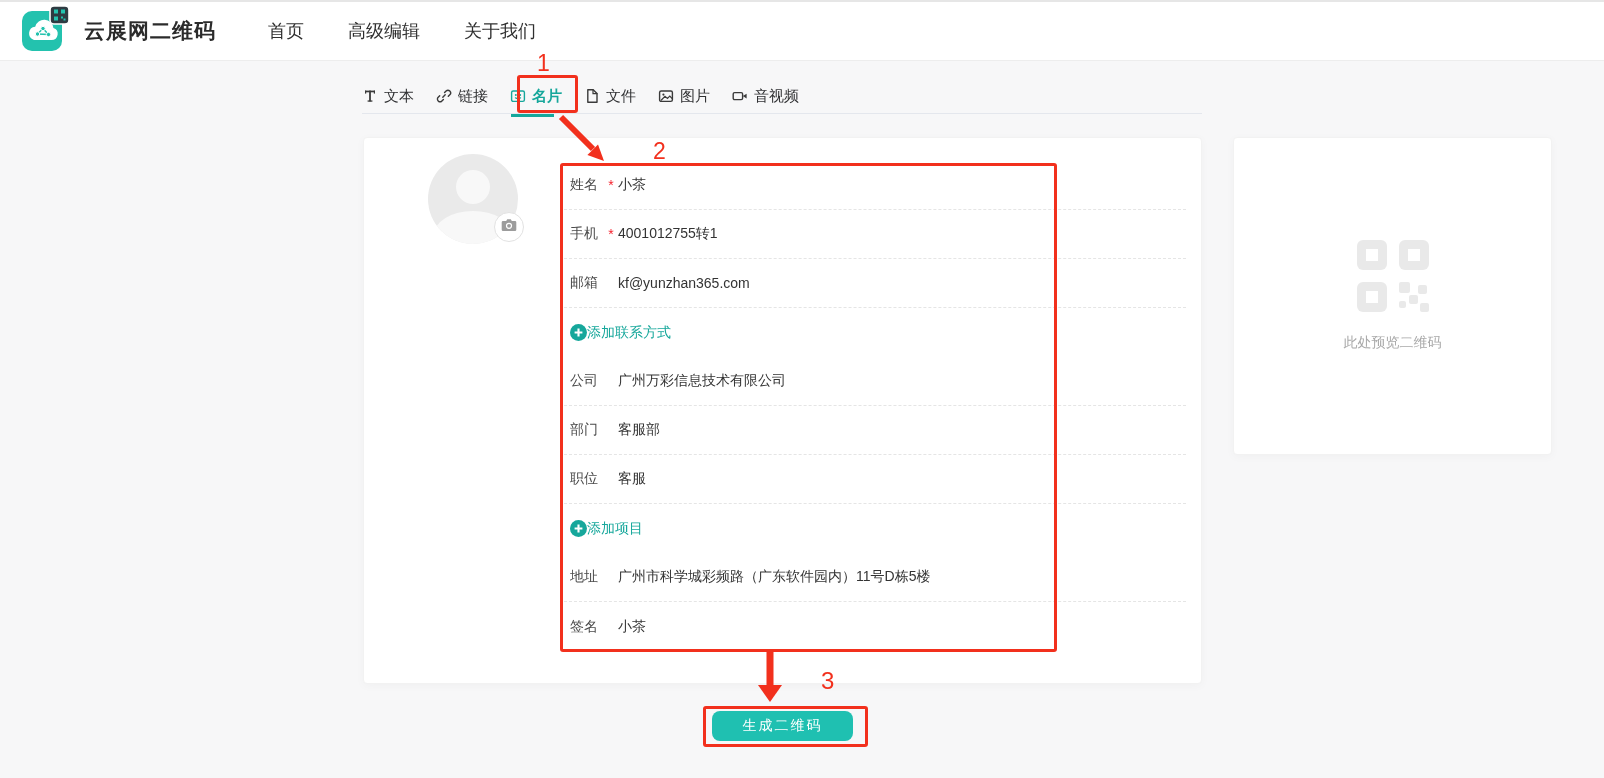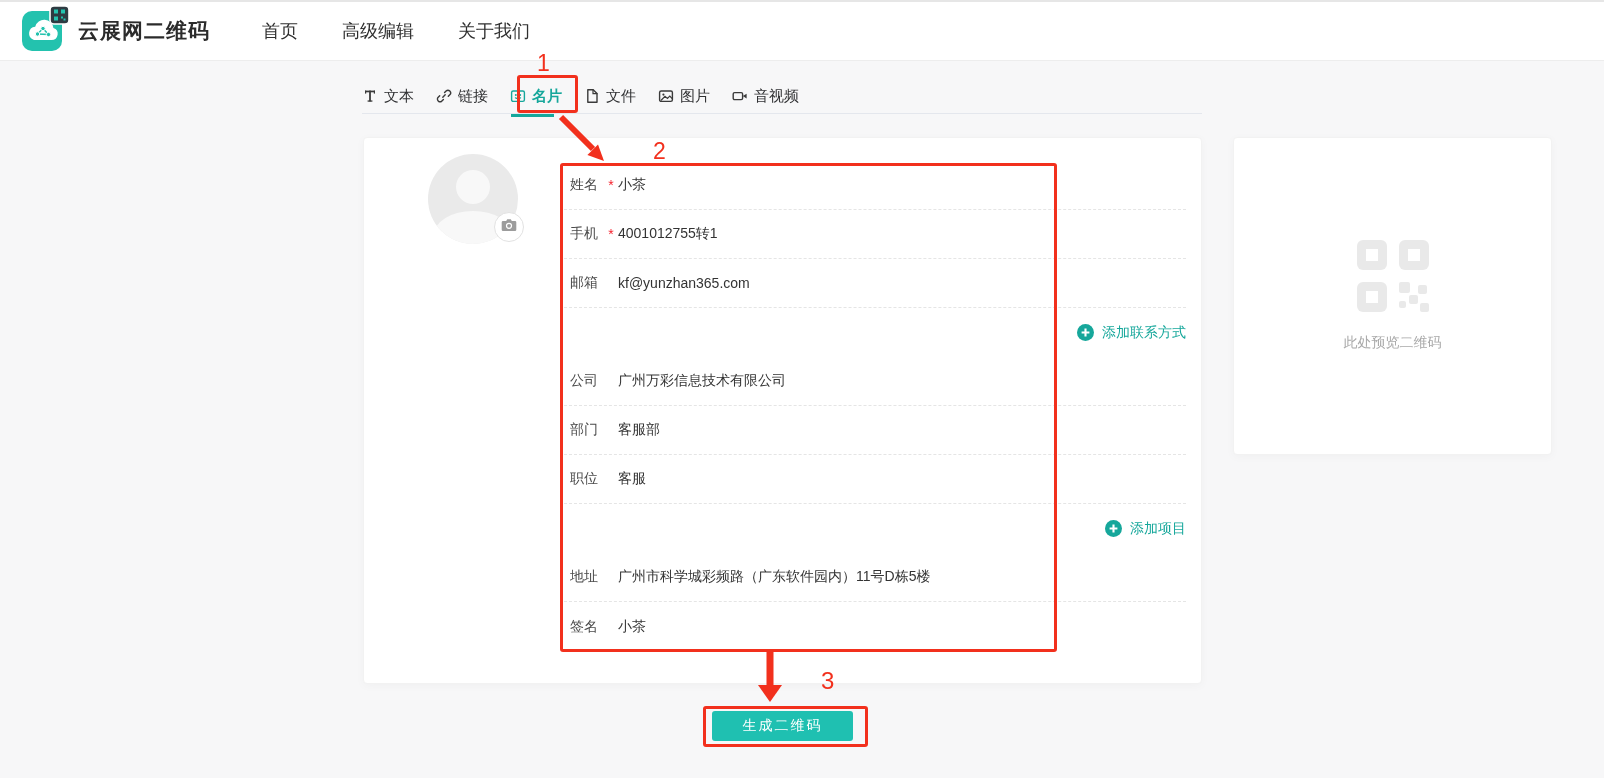--- a/index.html
+++ b/index.html
@@ -11,21 +11,21 @@
     overflow:hidden;
     color:#333;
   }
   
   .header {
     position:absolute; left:0; top:0; width:1604px; height:61px;
     background:#fff; border-top:2px solid #e6e6e6; border-bottom:1px solid #ededed;
     display:flex; align-items:center;
   }
   .brand { display:flex; align-items:center; margin-left:20px; }
-  .brand-title { font-size:21px; font-weight:bold; color:#2b2b2b; margin-left:8px; letter-spacing:1px; }
+  .brand-title { font-size:21px; font-weight:bold; color:#2b2b2b; margin-left:14px; letter-spacing:1px; }
   .main-nav { display:flex; gap:44px; margin-left:52px; font-size:18px; color:#2f2f2f; }
   .nav-item { cursor:pointer; white-space:nowrap; }
   
   .tabs-line { position:absolute; left:362px; top:113px; width:840px; height:1px; background:#e4e7ed; }
   .tabs { position:absolute; left:362px; top:79px; height:34px; display:flex; gap:22px; align-items:center; }
   .tab { position:relative; display:flex; align-items:center; gap:6px; font-size:15px; color:#303133; height:34px; cursor:pointer; white-space:nowrap; }
   .tab .ticon { display:flex; align-items:center; color:#3a3a3a; }
   .tab.active { color:var(--accent,#16a79b);font-weight:bold; }
   .tab.active .ticon { color:var(--accent,#16a79b); }
   .tab.active::after { content:""; position:absolute; left:1px; right:8px; bottom:-4px; height:3px; background:var(--accent,#16a79b); }
@@ -42,25 +42,25 @@
   .cam-btn { position:absolute; left:66px; top:58px; width:30px; height:30px; border-radius:50%;
     background:#fff; border:1px solid #e2e2e2; display:flex; align-items:center; justify-content:center; cursor:pointer; }
   
   .form { position:absolute; left:200px; top:23px; width:622px; }
   .frow { height:49px; display:flex; align-items:center; padding-left:6px; font-size:14px; }
   .frow.field { border-bottom:1px dashed #e5e5e5; }
   .frow.field.last { border-bottom:none; }
   .flabel { width:34px; flex:none; color:#4a4a4a; }
   .fstar { width:14px; flex:none; color:#f5222d; text-align:center; }
   .fvalue { flex:1; border:none; outline:none; background:transparent; font-size:14px; color:#333; font-family:inherit; }
-  .frow.add { color:var(--accent,#16a79b); gap:8px; cursor:pointer; border-bottom:none;justify-content:flex-end; }
+  .frow.add { color:var(--accent,#16a79b); cursor:pointer; border-bottom:none; }
   .frow.add .plus { display:flex; align-items:center; }
   
   .generate-btn { position:absolute; left:712px; top:711px; width:141px; height:30px;
-    background:var(--button,#1fc0b1); color:#fff; border:none; border-radius:3px;
+    background:var(--button,#1fc0b1); color:#fff; border:none; border-radius:8px;
     font-size:14px; letter-spacing:2px; cursor:pointer; font-family:inherit; }
   
   .anno { position:absolute; pointer-events:none; }
   .anno-box { border:3px solid var(--annotation,#f2301d); border-radius:3px; }
   .box1 { left:517px; top:75px; width:61px; height:38px; }
   .box2 { left:560px; top:163px; width:497px; height:489px; }
   .box3 { left:703px; top:706px; width:165px; height:41px; }
   .anno-num { color:var(--annotation,#f2301d); font-size:23px; font-weight:500; line-height:1; }
   .num1 { left:537px; top:52px; }
   .num2 { left:653px; top:140px; }

